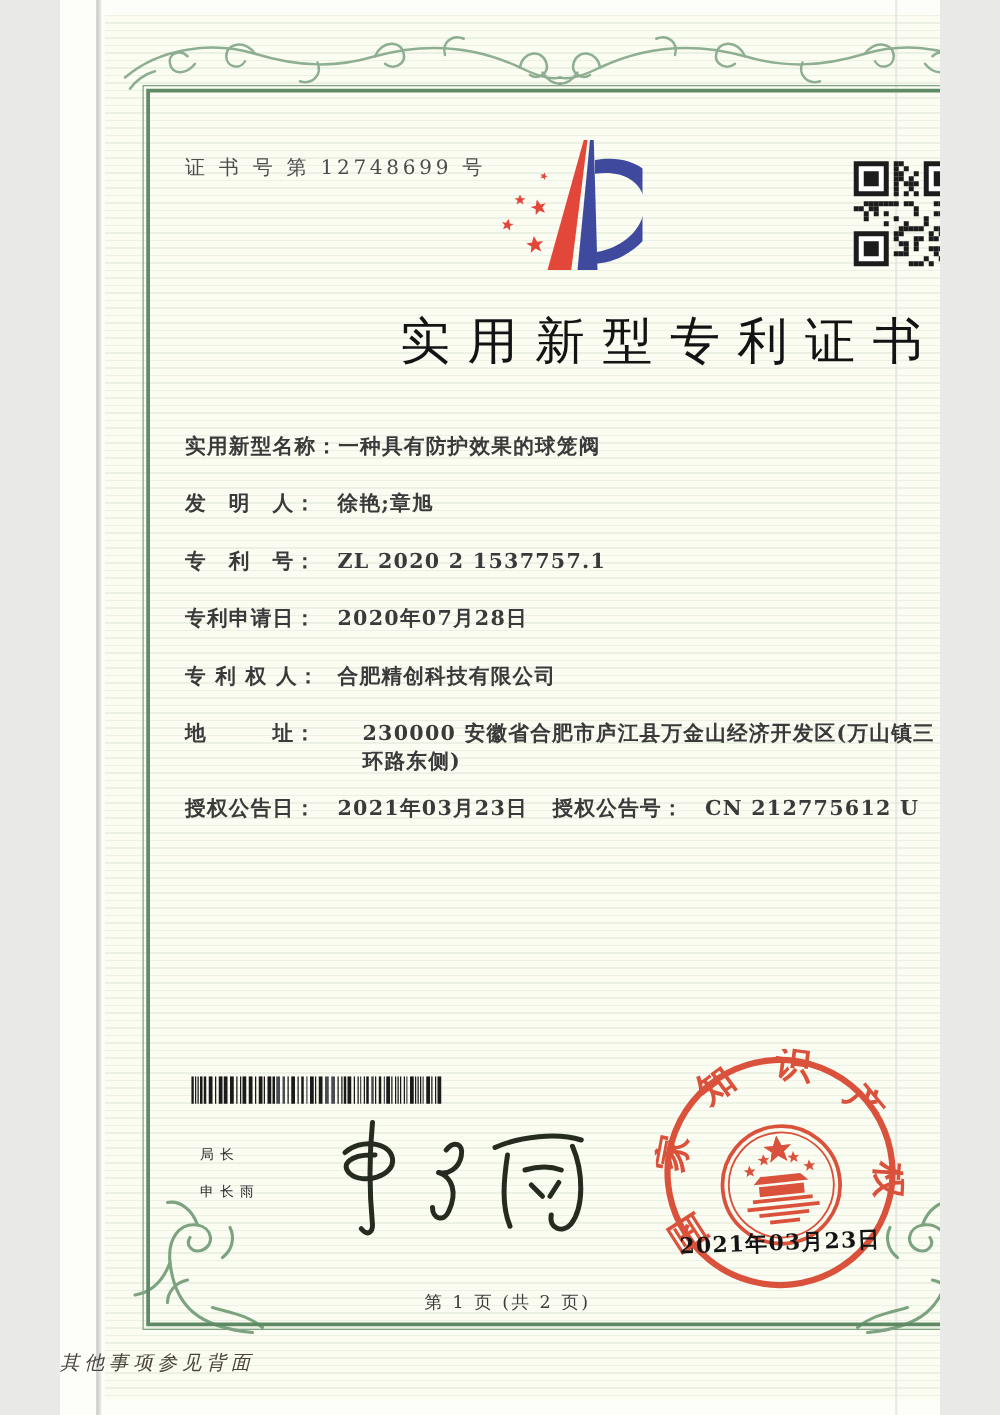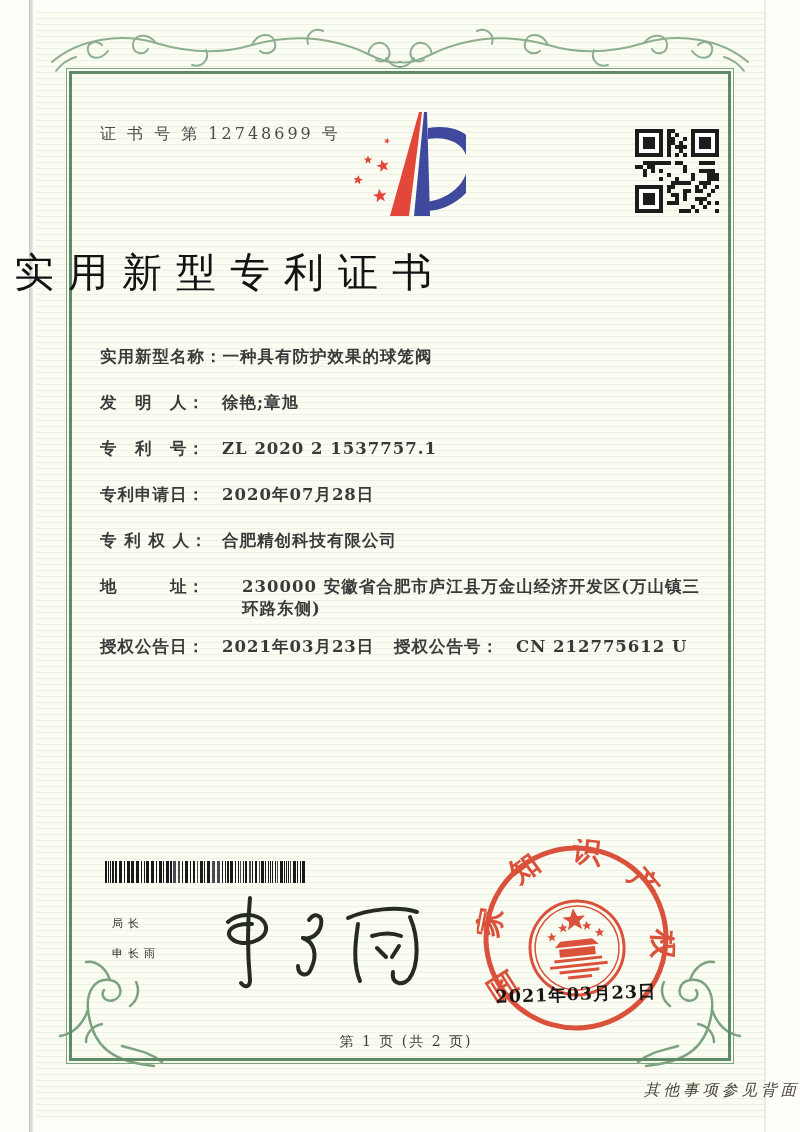--- a/index.html
+++ b/index.html
@@ -1,17 +1,17 @@
 <!DOCTYPE html>
 <html><head>
 <meta charset="utf-8">
 <style>
   html,body{margin:0;padding:0;background:#e9e9e7;}
   .page{
-    position:relative;width:800px;height:1132px;margin:0 auto;
+    position:relative;width:704px;height:1132px;margin:0 auto;
     background:#fdfdfa;overflow:hidden;
     font-family:"DejaVu Serif","Liberation Serif",serif;
     color:#333;
   }
   
   .texture{
     position:absolute;left:36px;top:12px;width:730px;height:1108px;
     background:
       repeating-linear-gradient(180deg,
         rgba(150,185,150,0.16) 0px, rgba(150,185,150,0.16) 1px,
@@ -39,21 +39,21 @@
   .ornament.br{left:630px;top:950px;transform:scaleX(-1);}
 
   .cert-no{
     position:absolute;left:100px;top:124px;
     font-size:16px;letter-spacing:3px;color:#4c4c4c;
   }
   .logo{position:absolute;left:334px;top:108px;}
   .qr{position:absolute;left:633px;top:127px;}
 
   .title{
-    position:absolute;left:0;right:0;top:245px;text-align:left;
+    position:absolute;left:0;right:0;top:245px;text-align:right;
     font-size:40px;letter-spacing:14px;color:#131313;font-weight:500;
     text-indent:14px;
   }
 
   .fields{position:absolute;left:100px;top:346px;width:600px;font-size:16.5px;font-weight:bold;}
   .frow{display:flex;line-height:22px;margin-bottom:24px;color:#3a3a3a;}
   .frow .lb{flex:0 0 122px;white-space:pre;letter-spacing:1px;}
   .frow .val{letter-spacing:1px;}
   .frow.addr{margin-bottom:16px;}
   .frow.addr .val{white-space:pre-line;max-width:470px;margin-left:20px;}
@@ -78,21 +78,21 @@
     position:absolute;left:486px;top:982px;width:180px;text-align:center;
     font-size:17.5px;font-weight:bold;color:#141414;letter-spacing:1px;
     transform:rotate(-2deg);
   }
 
   .page-info{
     position:absolute;left:0;right:0;top:1033px;text-align:center;
     font-size:14px;color:#3d3d3d;letter-spacing:2px;margin-left:12px;
   }
   .back-note{
-    position:absolute;left:0;right:0;top:1080px;text-align:right;
+    position:absolute;left:0;right:0;top:1080px;text-align:left;
     font-size:15.5px;font-style:italic;color:#4a443c;letter-spacing:4px;
   }
 </style>
 </head>
 <body>
 
 <div class="page">
 
   <div class="texture"></div>
   <div class="scan-edge-left"></div>

